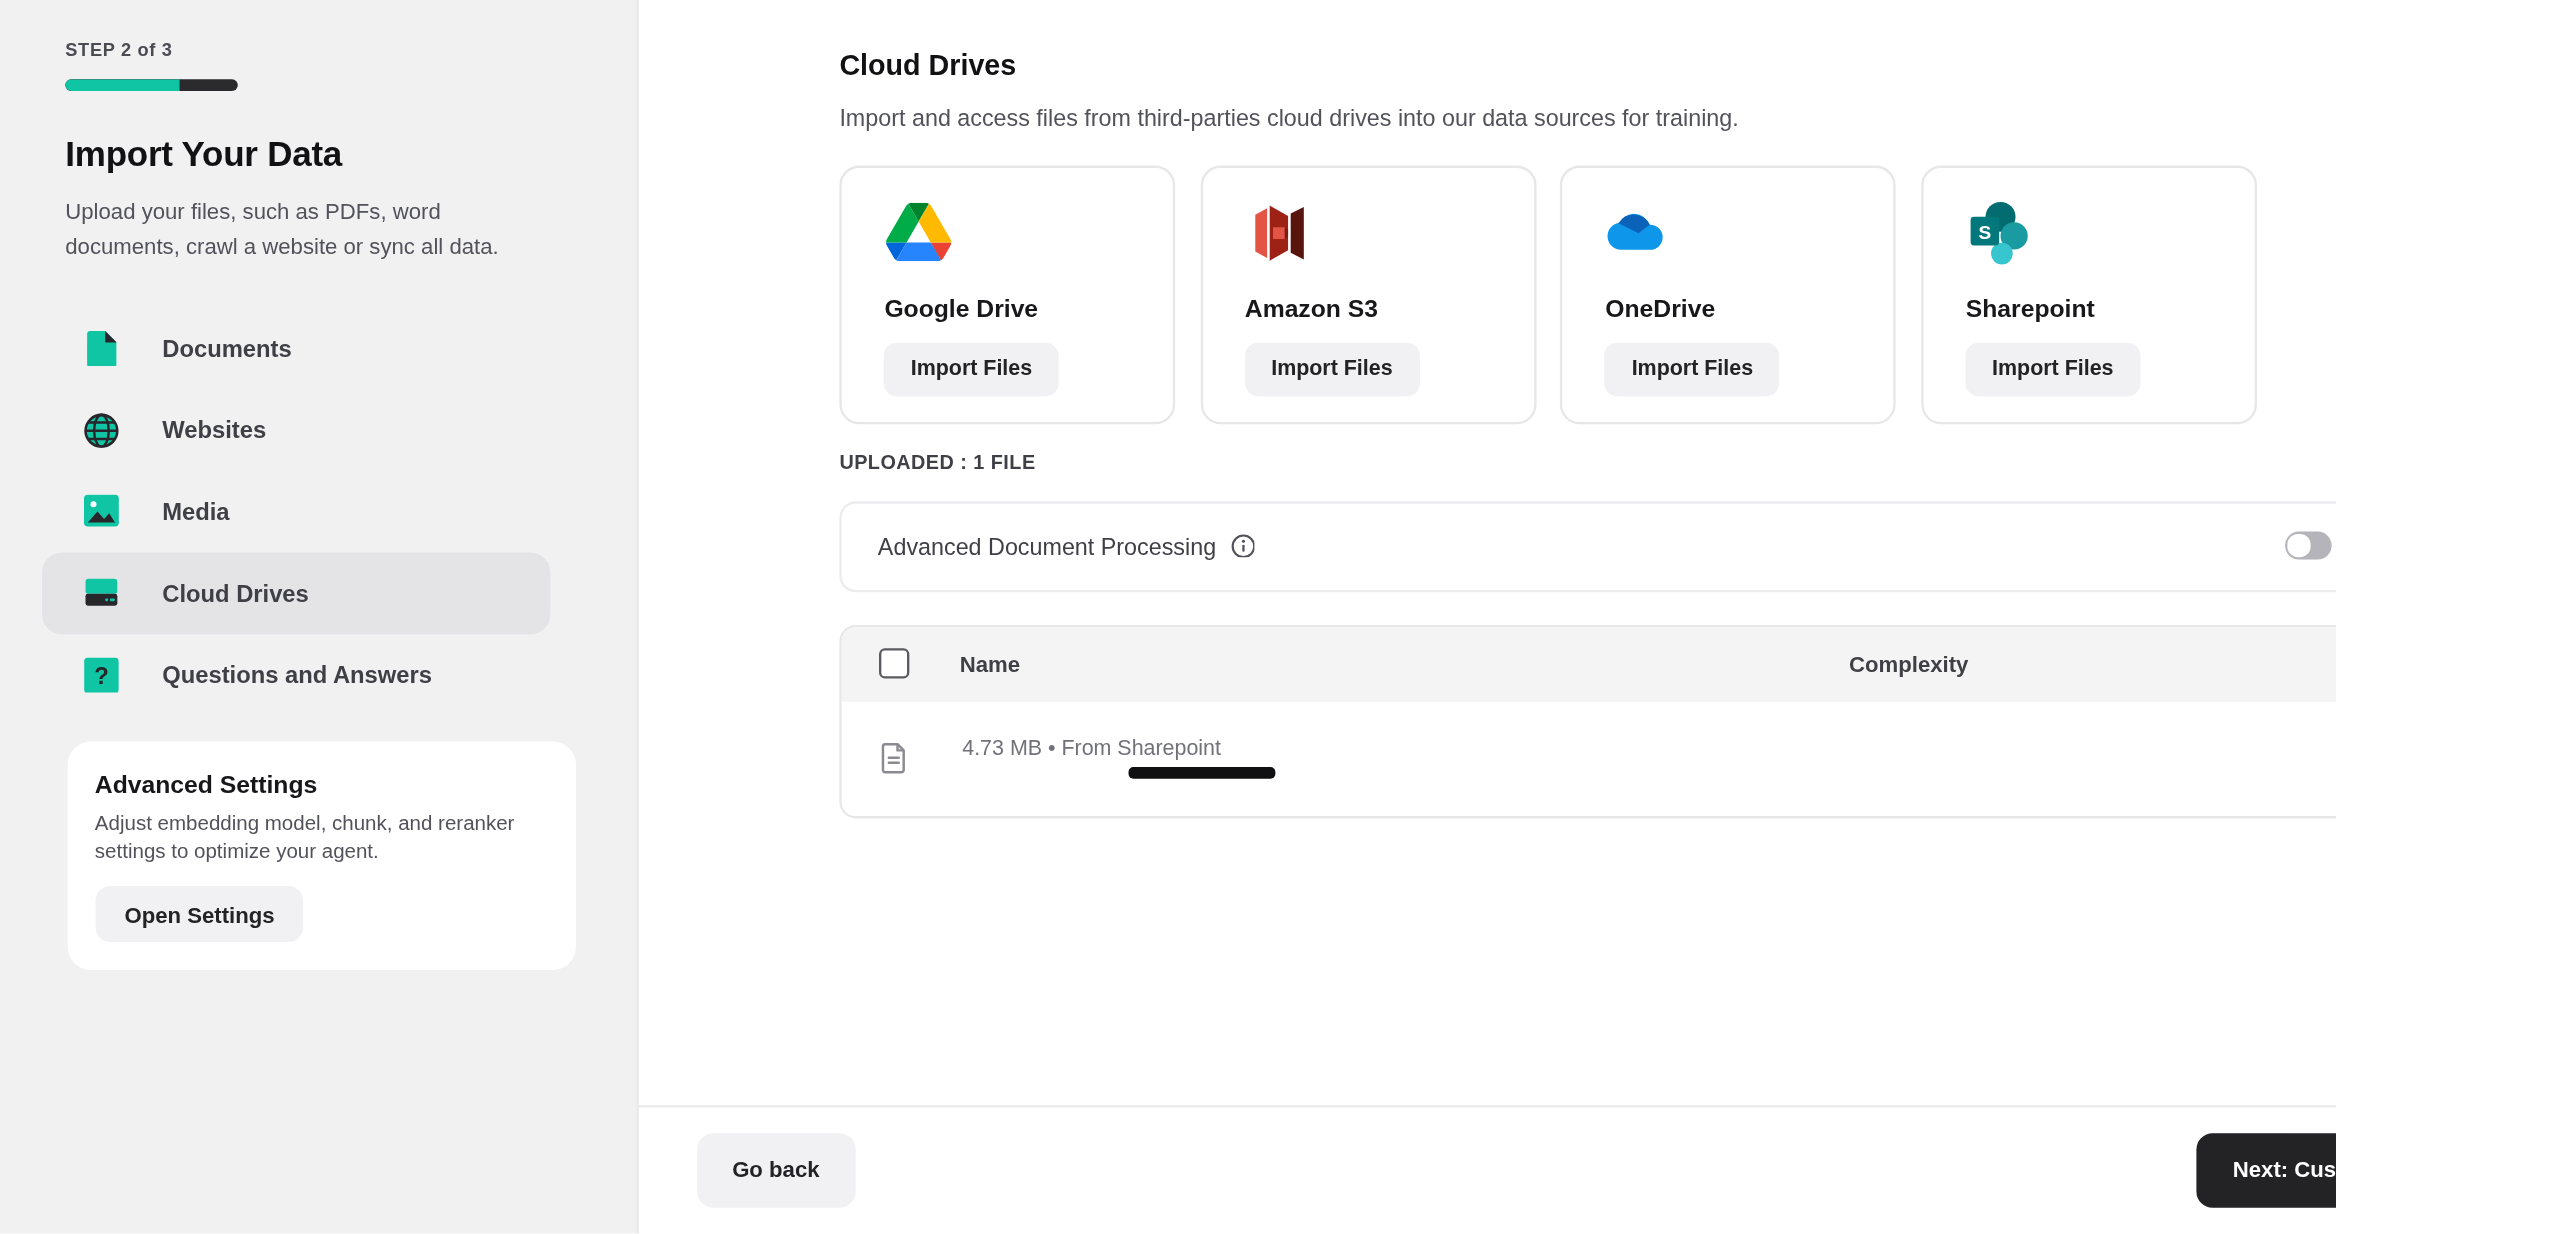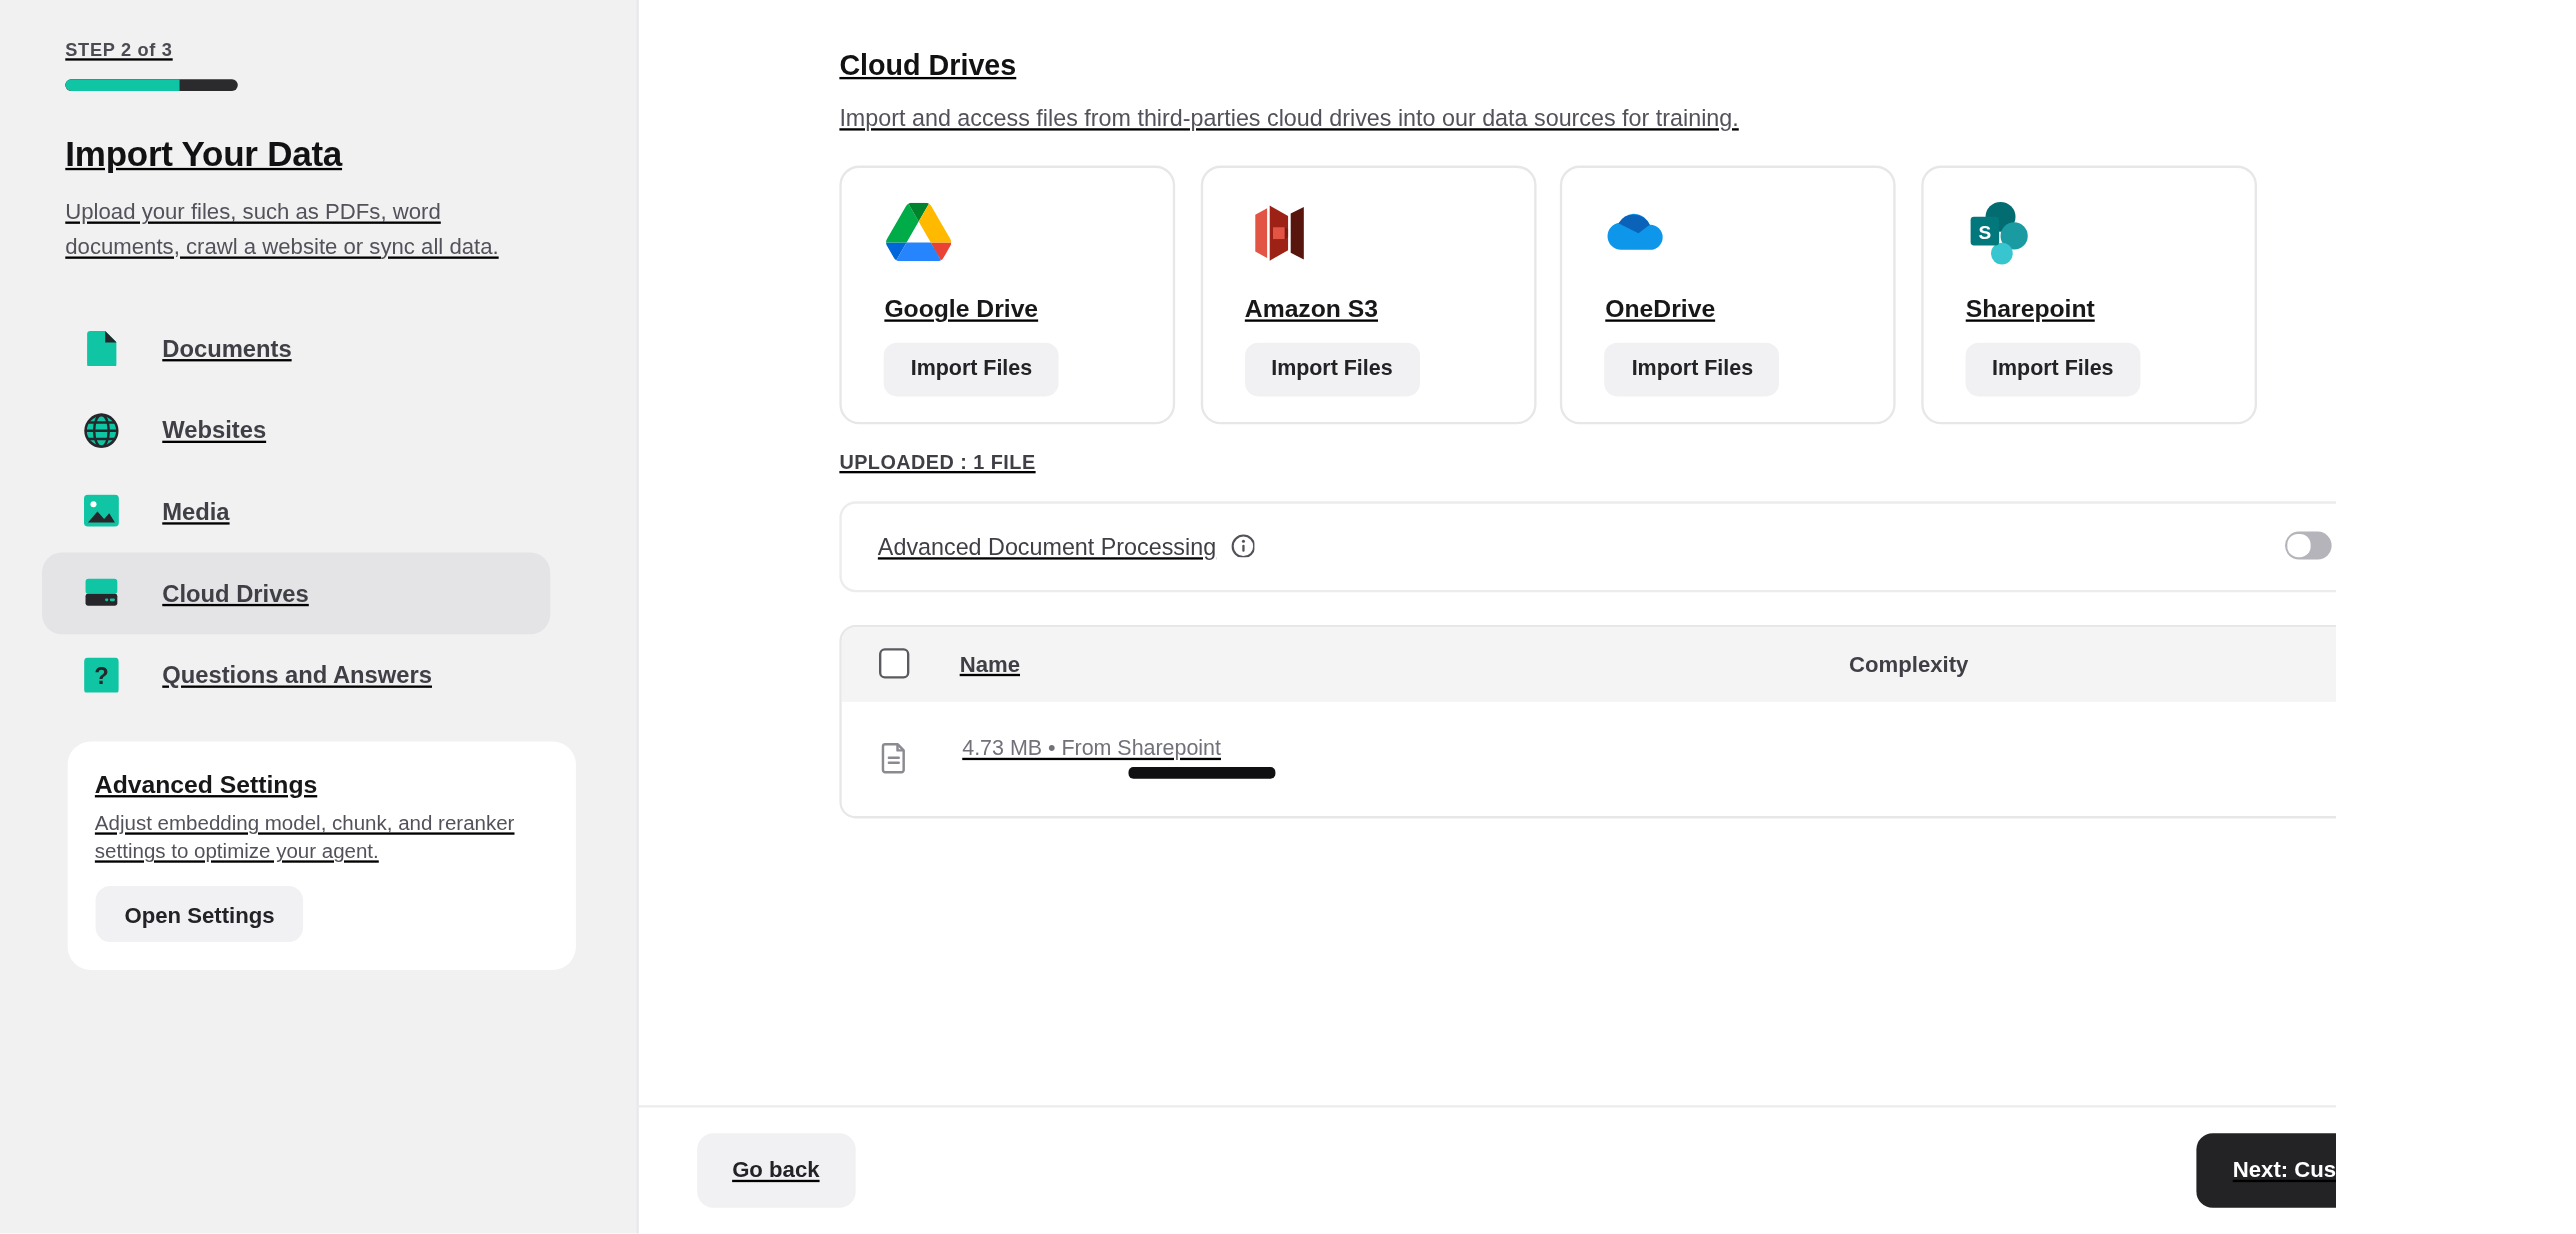--- a/index.html
+++ b/index.html
@@ -1,16 +1,16 @@
 <!DOCTYPE html>
 <html style="font-size:11.3px"><head>
 <meta charset="utf-8">
 <style>
   html,body{margin:0;padding:0;background:#fff;}
-  .stage{width:2336px;height:1234px;overflow:hidden;position:relative;text-decoration:underline;}
+  .stage{width:2336px;height:1234px;overflow:hidden;position:relative;}
   .viewport{width:1105px;height:529px;transform:scale(2.33163);transform-origin:0 0;
     font-family:"Liberation Sans", sans-serif;color:#18181b;}
   .app{display:flex;width:1105px;height:529px;background:#ffffff;}
 
   
   .sidebar{width:274px;flex-shrink:0;background:#f1f1f2;box-sizing:border-box;
     padding:17px 27.5px 0 28px;border-right:0.7px solid #e9e9eb;}
   .step-label{font-size:7.8px;font-weight:bold;color:#4b4b52;letter-spacing:0.3px;}
   .progress{margin-top:7.8px;width:74px;height:5px;border-radius:2.8px;background:#2b2b2e;overflow:hidden;}
   .progress-fill{height:100%;background:#10c5a4;border-radius:2.8px 0 0 2.8px;}

